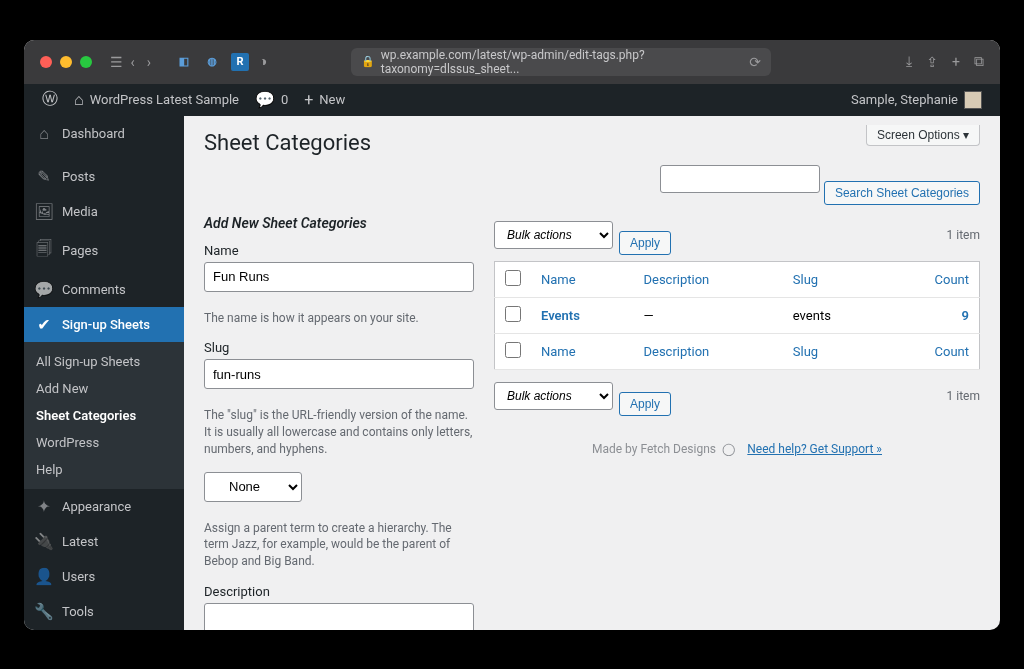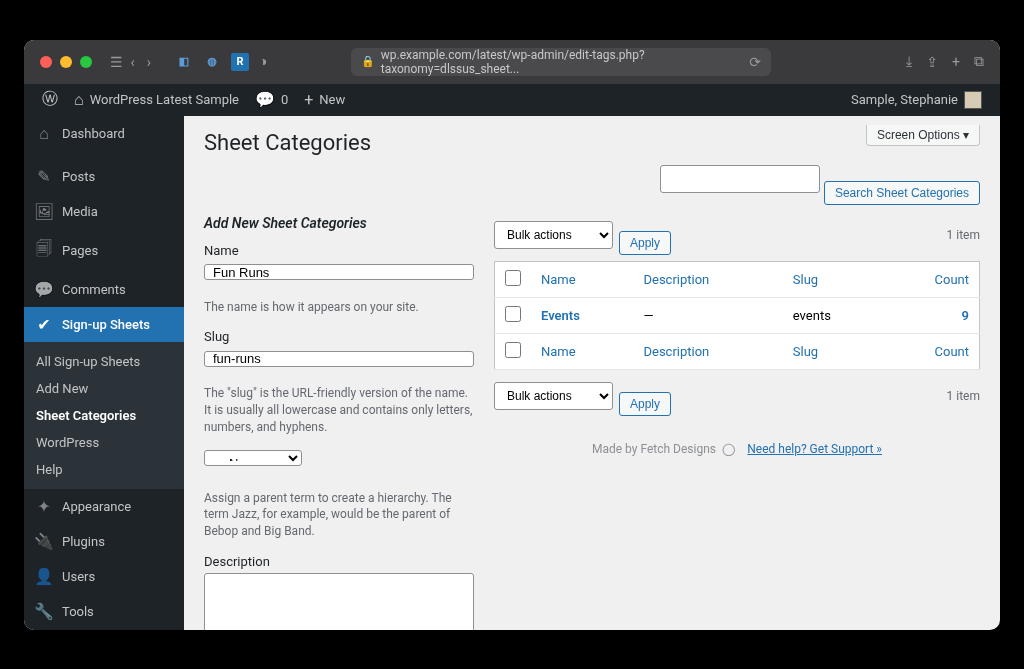--- a/index.html
+++ b/index.html
@@ -42,26 +42,26 @@
 .search-row { display: flex; justify-content: flex-end; gap: 4px; margin-bottom: 10px; }
 .search-row input { width: 160px; height: 28px; border: 1px solid #8c8f94; border-radius: 3px; padding: 0 8px; font-size: 13px; }
 .btn { border: 1px solid #2271b1; background: #f6f7f7; color: #2271b1; border-radius: 3px; padding: 4px 10px; font-size: 12px; cursor: pointer; margin-top: 16px; }
 .cols { display: flex; gap: 20px; }
 .left-col { width: 270px; flex-shrink: 0; }
 .right-col { flex: 1; }
 .form-heading { font-size: 14px; font-weight: 600; color: #1d2327; margin-bottom: 12px; font-style: italic; }
 .form-field { margin-bottom: 14px; }
 .form-field label { display: block; font-size: 13px; color: #1d2327; margin-bottom: 4px; }
 .form-field input, .form-field textarea, .form-field select { width: 100%; border: 1px solid #8c8f94; border-radius: 3px; padding: 4px 8px; font-size: 13px; background: #fff; }
-.form-field input, .form-field select { height: 16px; }
+.form-field input, .form-field select { height: 30px; }
 .form-field textarea { height: 70px; resize: vertical; }
 .form-field select { width: auto; min-width: 60px; padding-right: 24px; padding-left: 20px; }
 .field-desc { font-size: 12px; color: #646970; margin-top: 18px; line-height: 1.4; }
 .tablenav { display: flex; align-items: center; margin-bottom: 6px; }
-.bulk-select { height: 28px; border: 1px solid #8c8f94; border-radius: 3px; font-size: 12px; padding: 0 24px 0 8px; background: #fff; }
+.bulk-select { height: 28px; border: 1px solid #8c8f94; border-radius: 3px; font-size: 12px; padding: 0 24px 0 8px; background: #fff; font-style: italic; }
 .tablenav .btn { margin-left: 6px; }
 .items-count { margin-left: auto; font-size: 12px; color: #646970; }
 table.wp-list { width: 100%; border: 1px solid #c3c4c7; border-collapse: collapse; background: #fff; font-size: 13px; margin-bottom: 6px; }
 table.wp-list th, table.wp-list td { padding: 8px 10px; text-align: left; border-bottom: 1px solid #e5e5e5; }
 table.wp-list thead th, table.wp-list tfoot th { font-weight: 400; }
 table.wp-list thead th a, table.wp-list tfoot th a { color: #2271b1; cursor: pointer; }
 .cb-col { width: 28px; }
 .count-col { text-align: right !important; }
 table.wp-list tbody td a { color: #2271b1; font-weight: 600; }
 .footer-credit { text-align: center; font-size: 12px; color: #8c8f94; padding: 20px 0 6px; }
@@ -161,21 +161,21 @@
         <div class="submenu-item current">Sheet Categories</div>
         <div class="submenu-item">WordPress</div>
         <div class="submenu-item">Help</div>
       </div>
       <div class="menu-item">
           <span class="menu-icon">✦</span>
           <span>Appearance</span>
         </div>
       <div class="menu-item">
           <span class="menu-icon">🔌</span>
-          <span>Plugins</span>
+          <span>Latest</span>
         </div>
       <div class="menu-item">
           <span class="menu-icon">👤</span>
           <span>Users</span>
         </div>
       <div class="menu-item">
           <span class="menu-icon">🔧</span>
           <span>Tools</span>
         </div>
       <div class="menu-item"></div>

